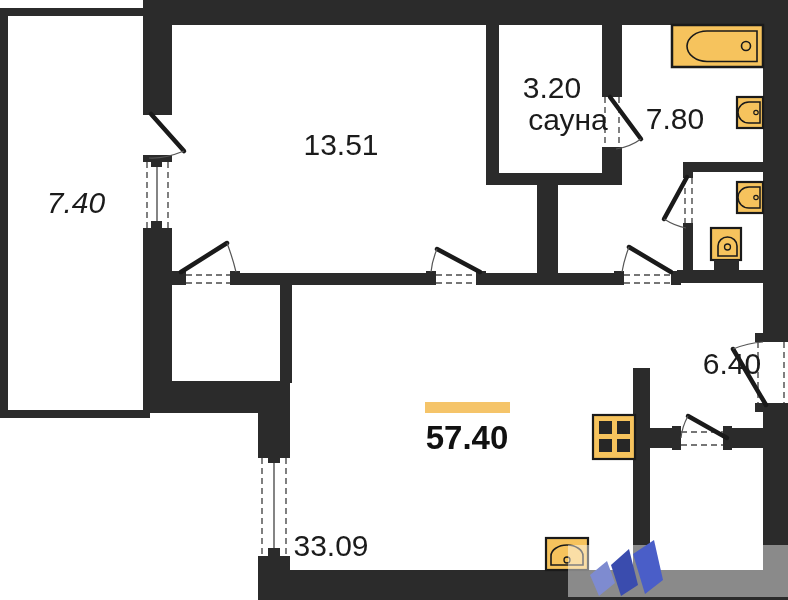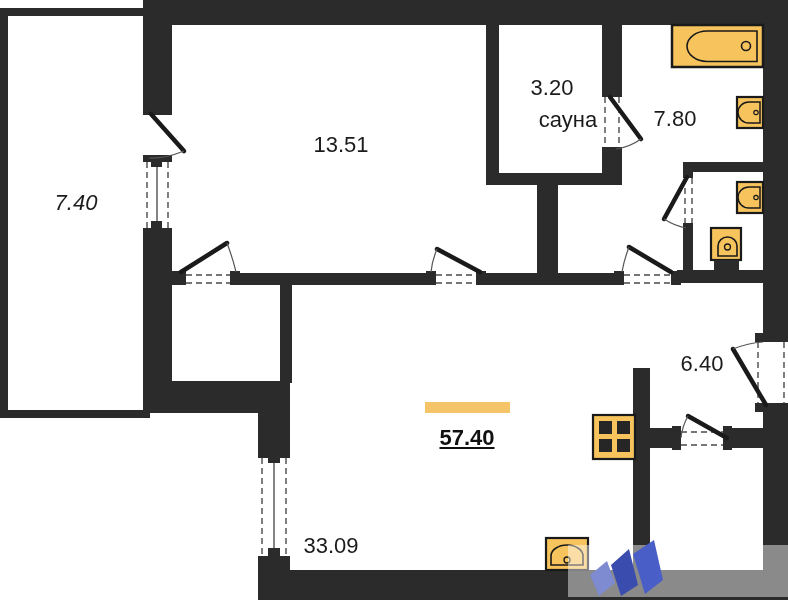--- a/index.html
+++ b/index.html
@@ -1,21 +1,21 @@
 <!DOCTYPE html>
 <html><head>
 <meta charset="utf-8">
 <style>
   html,body{margin:0;padding:0;background:#ffffff;}
   .stage{position:relative;width:788px;height:600px;background:#ffffff;overflow:hidden;
          font-family:"Liberation Sans","DejaVu Sans",sans-serif;}
   .stage svg{position:absolute;left:0;top:0;}
-  .lbl{position:absolute;transform:translate(-50%,-50%);color:#1b1b1b;font-size:22px;
+  .lbl{position:absolute;transform:translate(-50%,-50%);color:#1b1b1b;font-size:30px;
        white-space:nowrap;letter-spacing:0px;}
-  .lbl.total{font-size:22px;font-weight:700;color:#111;text-decoration:underline;}
+  .lbl.total{font-size:33px;font-weight:700;color:#111;}
   .brand{position:absolute;left:664px;top:551px;font-size:46px;font-weight:700;
          color:#3f3f3f;letter-spacing:-2px;line-height:1;}
 </style>
 </head>
 <body>
 
 <div class="stage">
 <svg width="788" height="600" viewBox="0 0 788 600">
 
   <g fill="#2b2b2b">
@@ -172,17 +172,17 @@
       <polygon points="633,554 654,540 663,580 645,594" fill="#4a5ec8"></polygon>
     </g>
   </g>
 </svg>
 
   <div class="lbl" style="left:76px;top:203px;font-style:italic;">7.40</div>
   <div class="lbl" style="left:341px;top:145px;">13.51</div>
   <div class="lbl" style="left:552px;top:88px;">3.20</div>
   <div class="lbl" style="left:568px;top:120px;">сауна</div>
   <div class="lbl" style="left:675px;top:119px;">7.80</div>
-  <div class="lbl" style="left:702px;top:364px;">6.40</div>
+  <div class="lbl" style="left:732px;top:364px;">6.40</div>
   <div class="lbl" style="left:331px;top:546px;">33.09</div>
   <div class="lbl total" style="left:467px;top:438px;">57.40</div>
 
 </div>
 
 </body></html>

